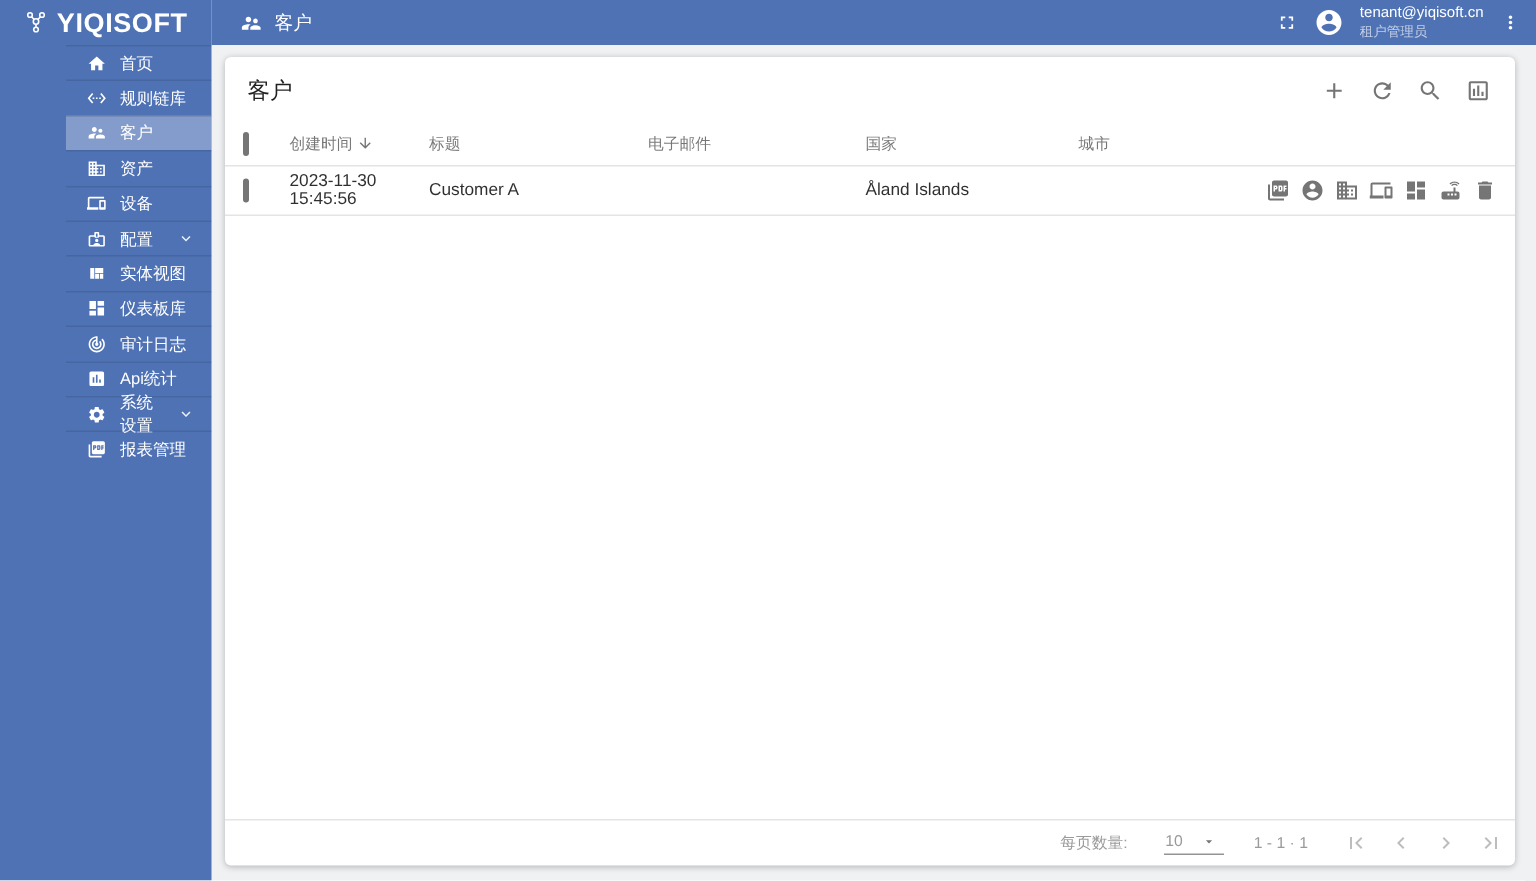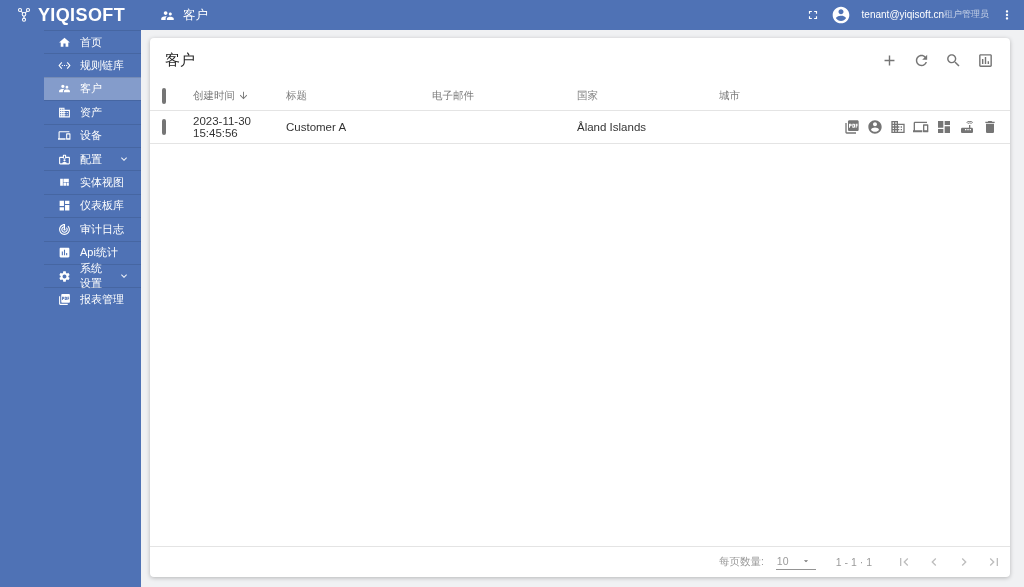--- a/index.html
+++ b/index.html
@@ -18,21 +18,21 @@
   .nav-item.active { background:rgba(255,255,255,0.30); }
   .nav-item svg { flex-shrink:0; }
   .nav-chevron { margin-left:auto; opacity:.9; }
   .wicon { fill:#fff; }
 
   
   .main { flex:1; display:flex; flex-direction:column; min-width:0; }
   .topbar { height:30px; flex-shrink:0; background:#4f72b5; color:#fff; display:flex; align-items:center; padding:0 10px 0 19px; }
   .topbar-title { font-size:12.5px; margin-left:8px; }
   .topbar-right { margin-left:auto; display:flex; align-items:center; gap:11px; }
-  .user-info { display:flex; flex-direction:row; line-height:1.25; }
+  .user-info { display:flex; flex-direction:column; line-height:1.25; }
   .user-email { font-size:10px; }
   .user-role { font-size:9px; color:rgba(255,255,255,0.65); }
   .iconbtn { background:none; border:none; cursor:pointer; display:flex; align-items:center; justify-content:center; padding:0; }
 
   .content { flex:1; display:flex; padding:8px 14px 10px 9px; min-height:0; }
   .card { flex:1; background:#fff; border-radius:4px; box-shadow:0 1px 4px rgba(0,0,0,0.25); display:flex; flex-direction:column; overflow:hidden; }
 
   .card-header { display:flex; align-items:center; padding:13px 16px 11px 15px; }
   .card-title { font-size:15px; color:rgba(0,0,0,0.87); }
   .card-tools { margin-left:auto; display:flex; align-items:center; gap:15px; }
@@ -47,21 +47,21 @@
   .col-title   { width:146px; }
   .col-email   { width:145px; }
   .col-country { width:142px; }
   .col-city    { width:110px; }
   .col-actions { flex:1; display:flex; justify-content:flex-end; align-items:center; gap:7px; }
   .checkbox { width:14px; height:14px; border:2px solid #757575; border-radius:2px; background:#fff; cursor:pointer; }
   .tbody-spacer { flex:1; }
 
   .paginator { height:31px; flex-shrink:0; border-top:1px solid #e4e4e4; display:flex; align-items:center;
                justify-content:flex-end; gap:20px; padding:0 8px; color:#9a9a9a; font-size:10.5px; }
-  .page-size-group { display:flex; align-items:center; gap:12px; }
+  .page-size-group { display:flex; align-items:center; gap:24px; }
   .page-size-select { display:flex; align-items:center; gap:12px; border-bottom:1px solid #949494; padding:0 1px 2px 1px; cursor:pointer; min-width:40px; }
   .pg-nav { display:flex; align-items:center; gap:14px; margin-left:4px; }
 </style>
 </head>
 <body>
 
 <div class="app">
 
   <aside class="sidebar">
     <div class="logo-bar">

